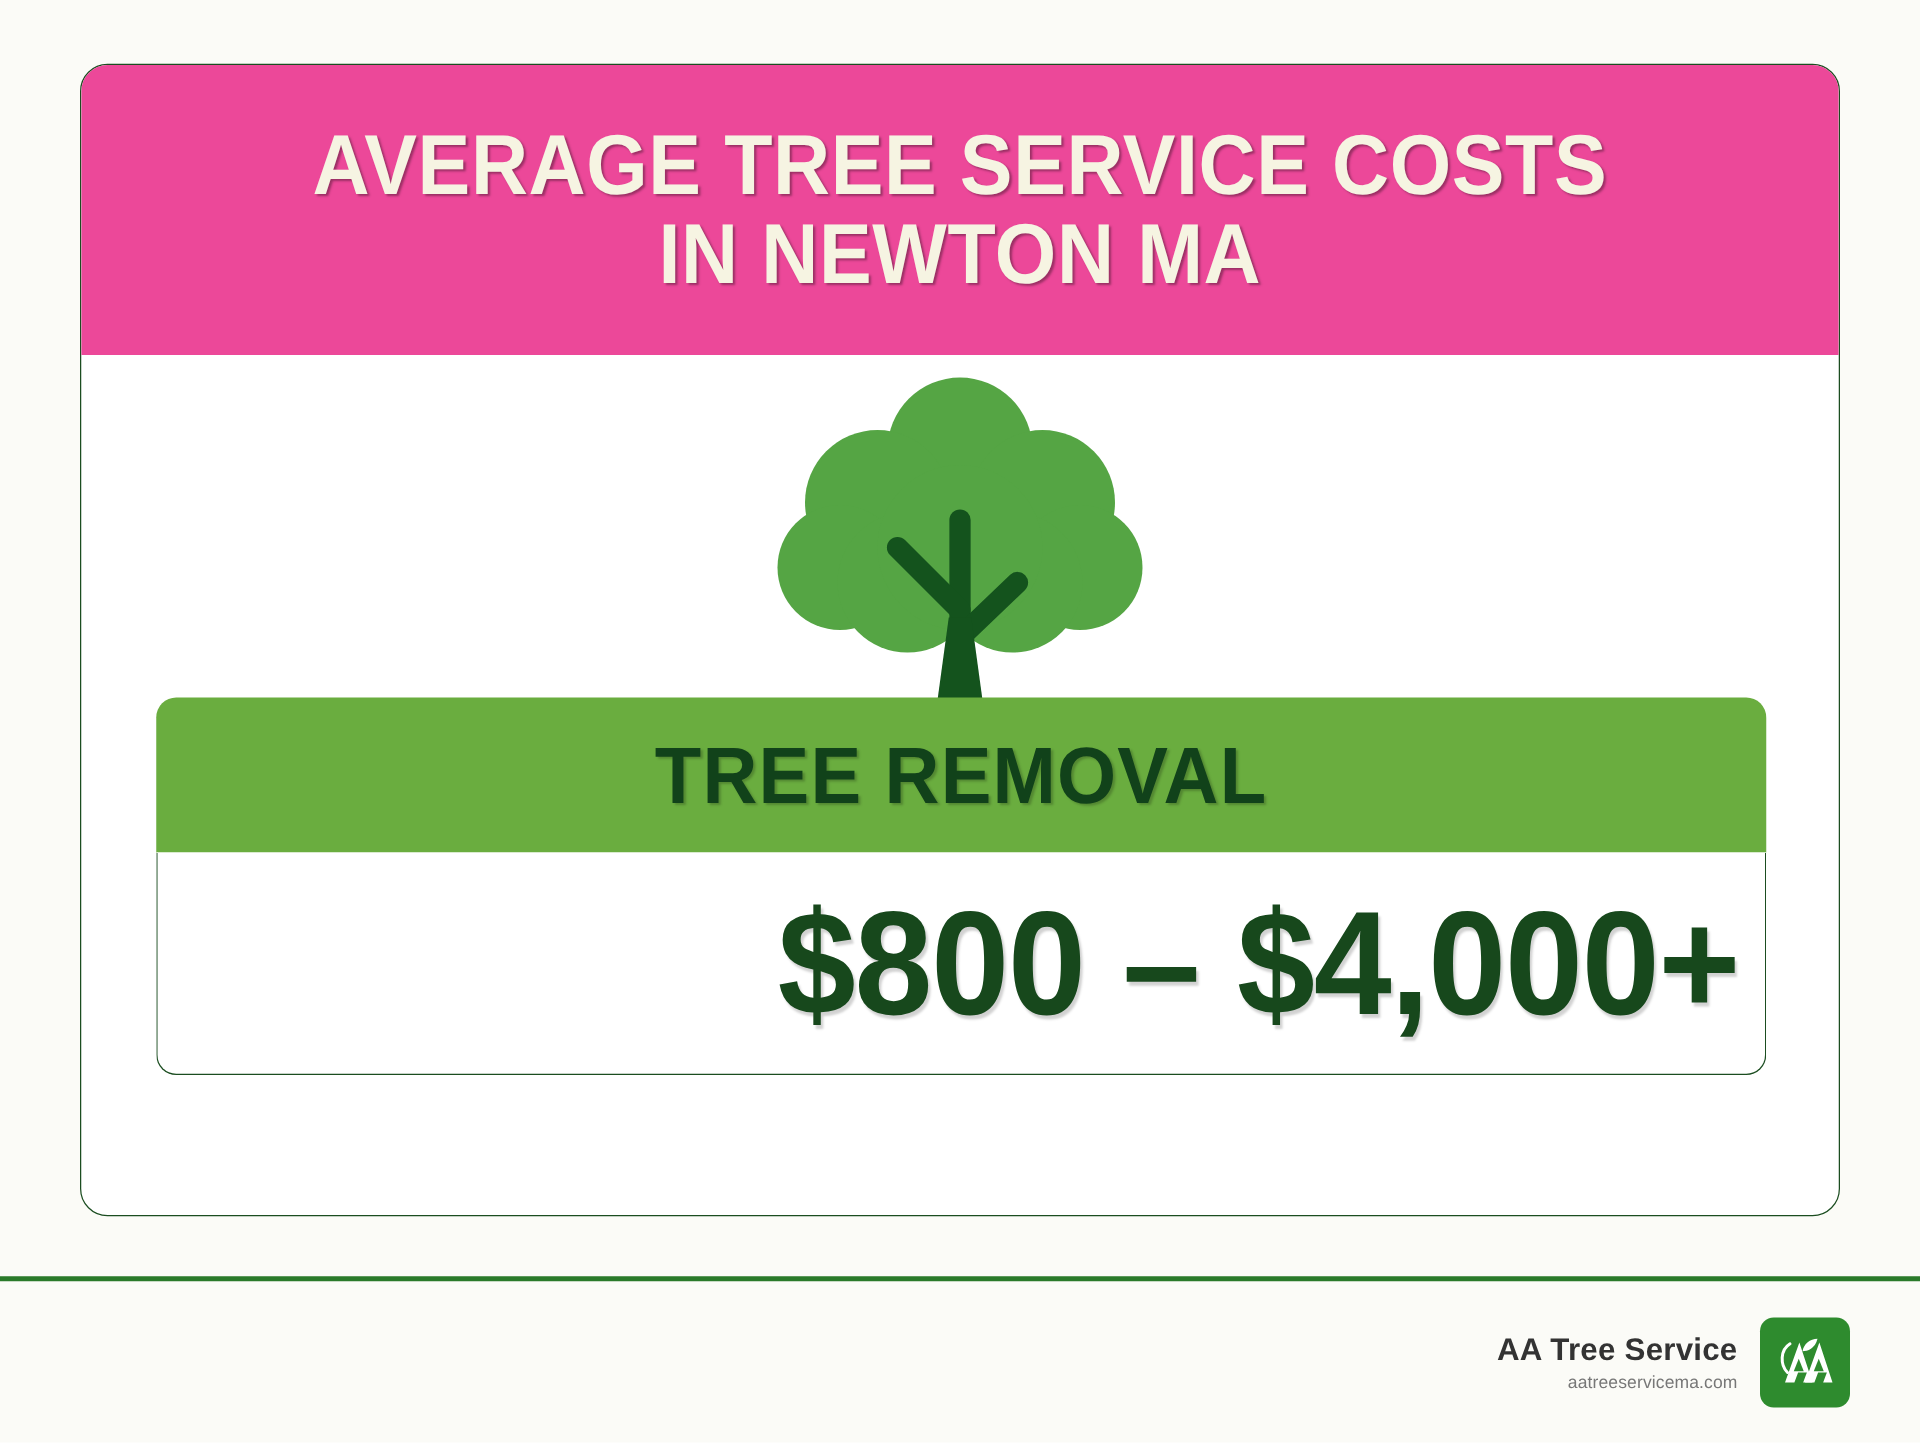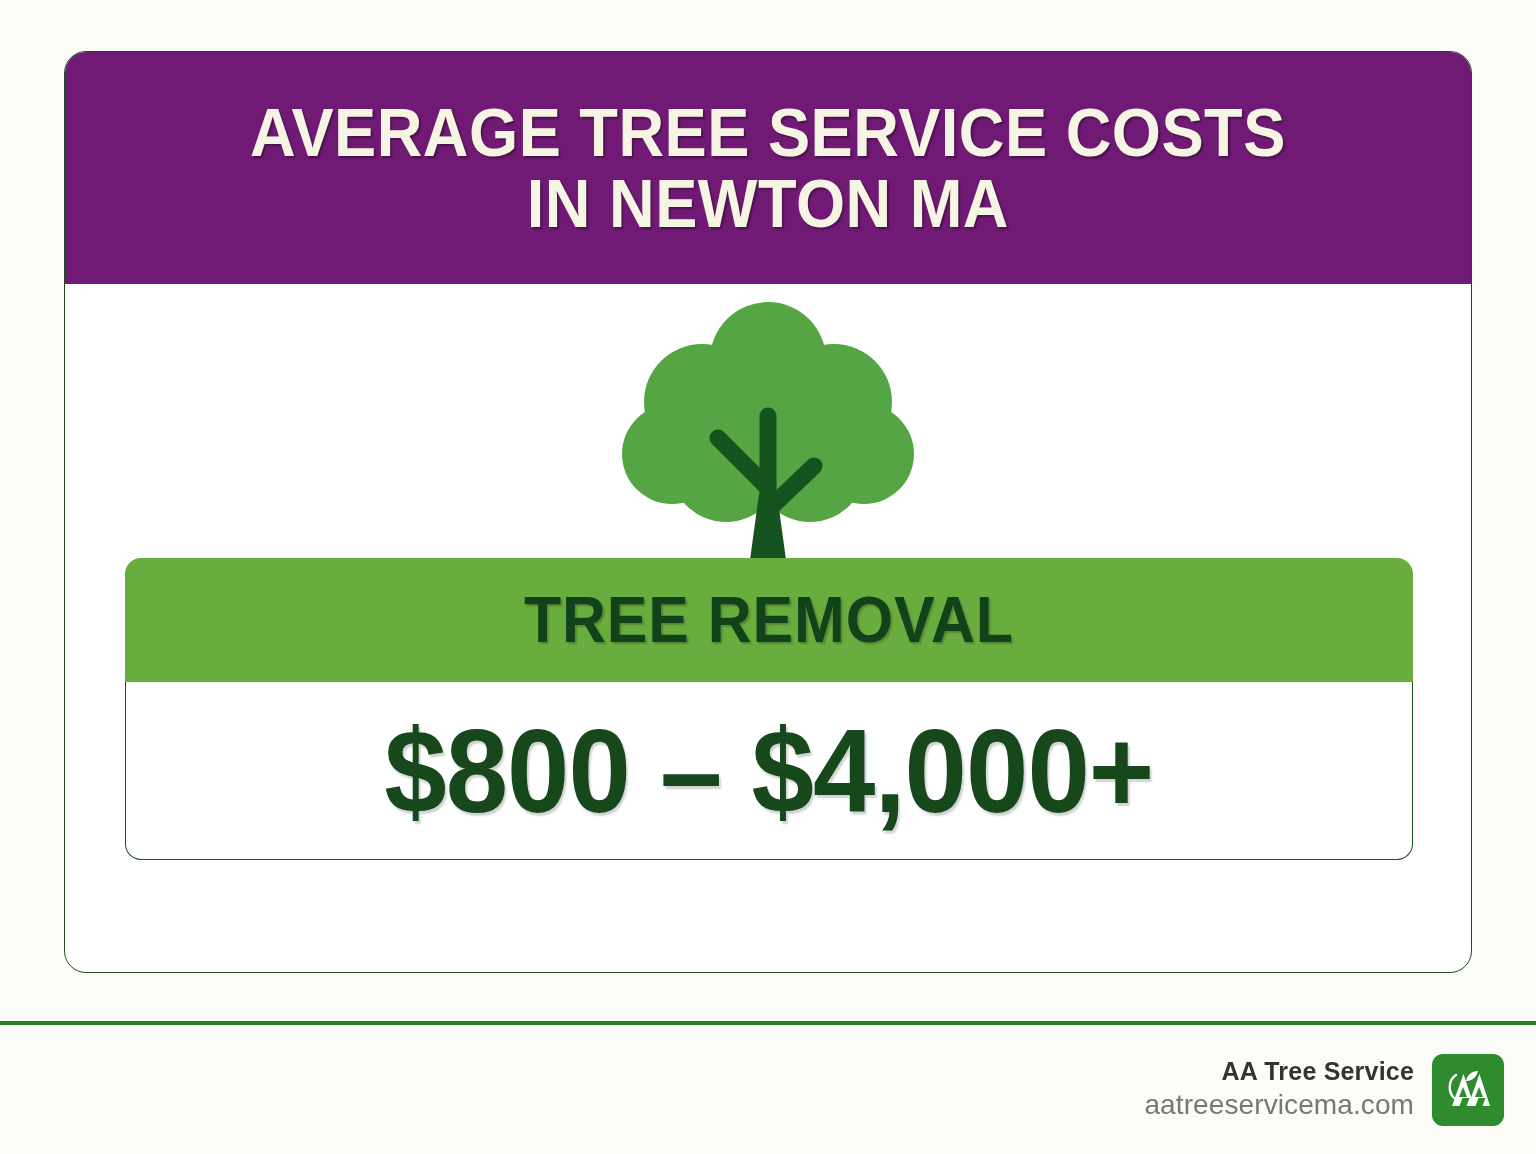--- a/index.html
+++ b/index.html
@@ -29,21 +29,21 @@
     overflow: hidden;
   }
 
   
   #header-banner {
     position: absolute;
     left: 0;
     top: 0;
     width: 100%;
     height: 232px;
-    background: #701a75;
+    background: #ec4899;
     display: flex;
     align-items: center;
     justify-content: center;
     box-sizing: border-box;
     padding: 3px 40px;
   }
   #header-title {
     color: #f6f4e2;
     font-family: "Liberation Sans Narrow", "Liberation Sans", sans-serif;
     font-weight: 700;
@@ -96,21 +96,21 @@
     text-shadow: 2px 2px 2px rgba(0,0,0,0.22);
   }
   #price-box {
     height: 178px;
     background: #ffffff;
     border: 1.5px solid #1b4d20;
     border-top: none;
     border-radius: 0 0 16px 16px;
     display: flex;
     align-items: center;
-    justify-content: center;
+    justify-content: flex-end;
     box-sizing: border-box;
   }
   #price-range {
     color: #17481c;
     font-family: "Liberation Sans Narrow", "Liberation Sans", sans-serif;
     font-weight: 700;
     font-size: 118px;
     letter-spacing: -1px;
     line-height: 1;
     transform: scaleX(0.95);
@@ -159,39 +159,39 @@
   }
   #footer-bar {
     position: absolute;
     left: 0;
     top: 1025px;
     width: 1536px;
     height: 129px;
     display: flex;
     align-items: center;
     justify-content: flex-end;
-    padding-right: 32px;
+    padding-right: 56px;
     box-sizing: border-box;
   }
   #footer-brand-text {
     text-align: right;
     margin-right: 18px;
   }
   #footer-brand-name {
     display: block;
     color: #333333;
     font-size: 25px;
     font-weight: 700;
     line-height: 1.25;
     letter-spacing: 0.2px;
   }
   #footer-brand-url {
     display: block;
     color: #777777;
-    font-size: 28px;
+    font-size: 14px;
     font-weight: 400;
     line-height: 1.3;
     letter-spacing: 0.1px;
     text-align: right;
   }
   #footer-logo {
     width: 72px;
     height: 72px;
     background: #2e8b2e;
     border-radius: 11px;

